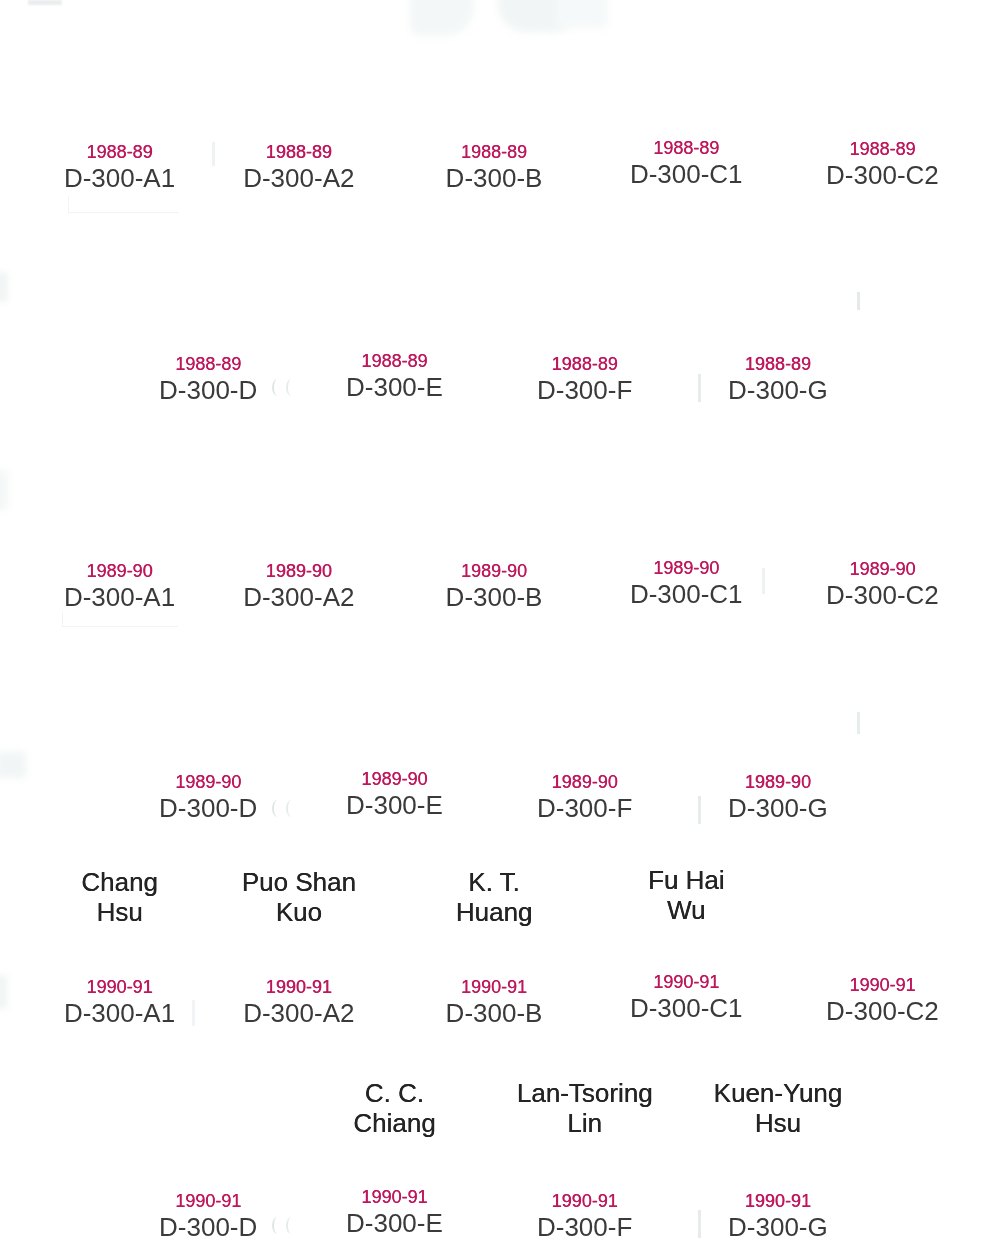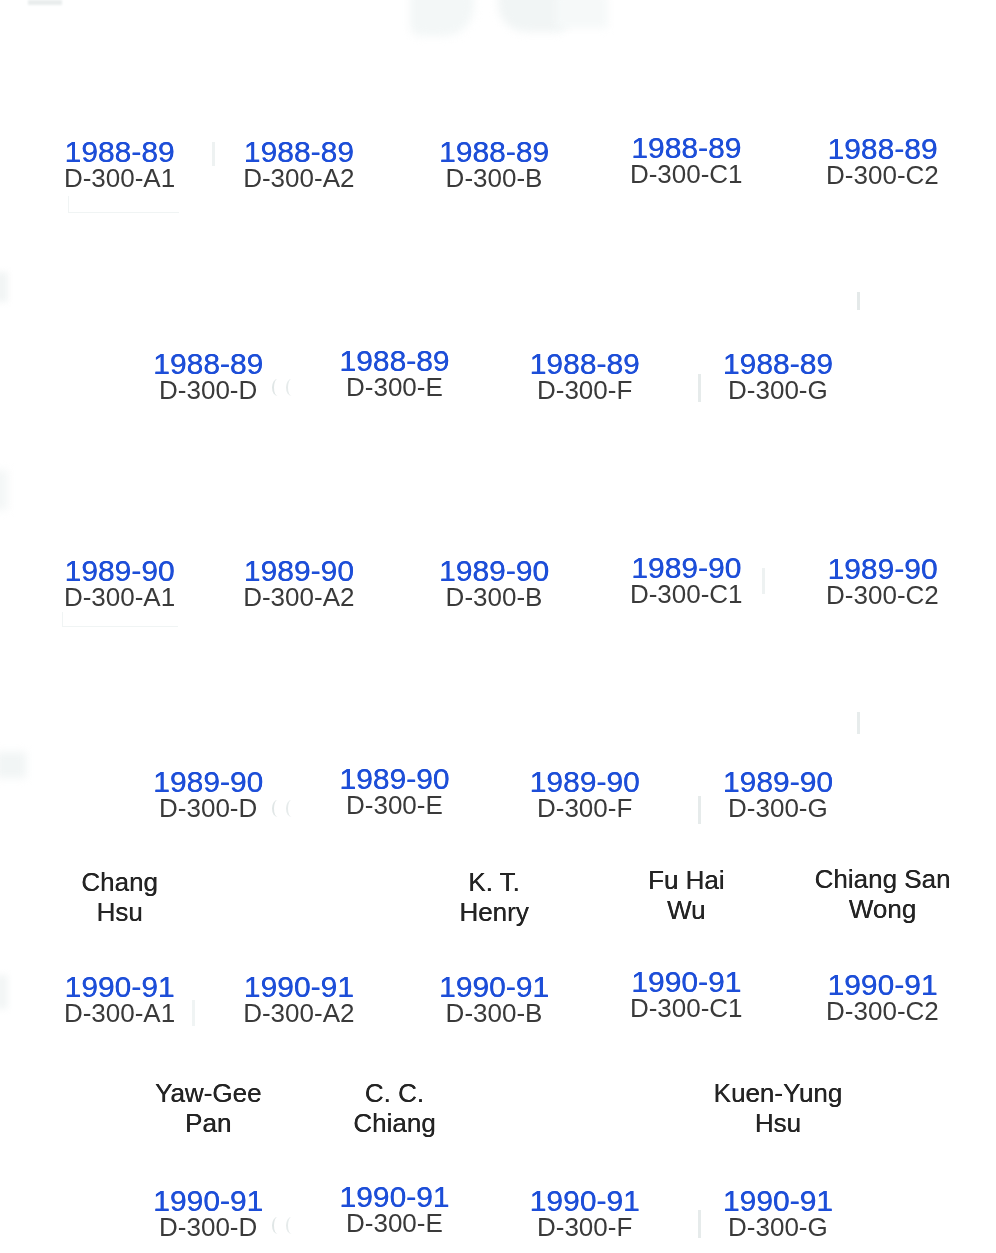--- a/index.html
+++ b/index.html
@@ -22,21 +22,21 @@
   .cols5 .c3{left:49.6%}
   .cols5 .c4{left:68.9%}
   .cols5 .c5{left:88.6%}
   
   .cols4 .c1{left:20.9%}
   .cols4 .c2{left:39.6%}
   .cols4 .c3{left:58.7%}
   .cols4 .c4{left:78.1%}
   
   .label .l1{
-    font-size:30px;line-height:26px;color:#1d4ed8;
+    font-size:18px;line-height:26px;color:#be185d;
     text-shadow:0.35px 0 0 currentColor;
   }
   .label .l2{
     font-size:26px;line-height:27px;color:#3a3a3a;
   }
   
   .name .l1,.name .l2{
     font-size:26px;line-height:30px;color:#242424;
     text-shadow:0.3px 0 0 currentColor;
   }
@@ -193,32 +193,32 @@
       <div class="l1">1989-90</div>
       <div class="l2">D-300-G</div>
     </div>
   </div>
 
   <div class="row cols5 r5">
     <div class="cell c1 name">
       <div class="l1">Chang</div>
       <div class="l2">Hsu</div>
     </div>
+    <div class="cell c2 name">
+      <div class="l1">Puo Shan</div>
+      <div class="l2">Kuo</div>
+    </div>
     <div class="cell c3 name">
       <div class="l1">K. T.</div>
-      <div class="l2">Henry</div>
+      <div class="l2">Huang</div>
     </div>
     <div class="cell c4 name">
       <div class="l1">Fu Hai</div>
       <div class="l2">Wu</div>
     </div>
-    <div class="cell c5 name">
-      <div class="l1">Chiang San</div>
-      <div class="l2">Wong</div>
-    </div>
   </div>
 
   <div class="row cols5 r6">
     <div class="cell c1 label">
       <div class="l1">1990-91</div>
       <div class="l2">D-300-A1</div>
     </div>
     <div class="cell c2 label">
       <div class="l1">1990-91</div>
       <div class="l2">D-300-A2</div>
@@ -231,28 +231,28 @@
       <div class="l1">1990-91</div>
       <div class="l2">D-300-C1</div>
     </div>
     <div class="cell c5 label">
       <div class="l1">1990-91</div>
       <div class="l2">D-300-C2</div>
     </div>
   </div>
 
   <div class="row cols4 r7">
-    <div class="cell c1 name">
-      <div class="l1">Yaw-Gee</div>
-      <div class="l2">Pan</div>
-    </div>
     <div class="cell c2 name">
       <div class="l1">C. C.</div>
       <div class="l2">Chiang</div>
     </div>
+    <div class="cell c3 name">
+      <div class="l1">Lan-Tsoring</div>
+      <div class="l2">Lin</div>
+    </div>
     <div class="cell c4 name">
       <div class="l1">Kuen-Yung</div>
       <div class="l2">Hsu</div>
     </div>
   </div>
 
   <div class="row cols4 r8">
     <div class="cell c1 label">
       <div class="l1">1990-91</div>
       <div class="l2">D-300-D</div>

